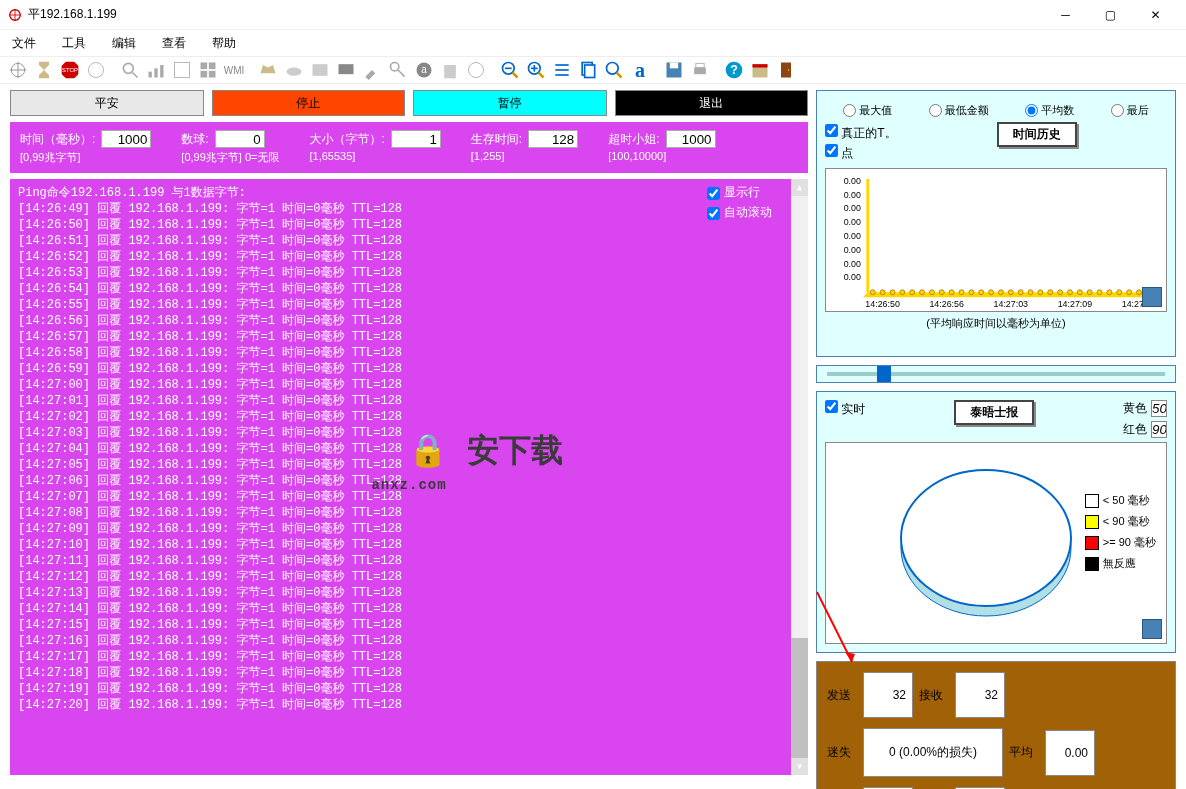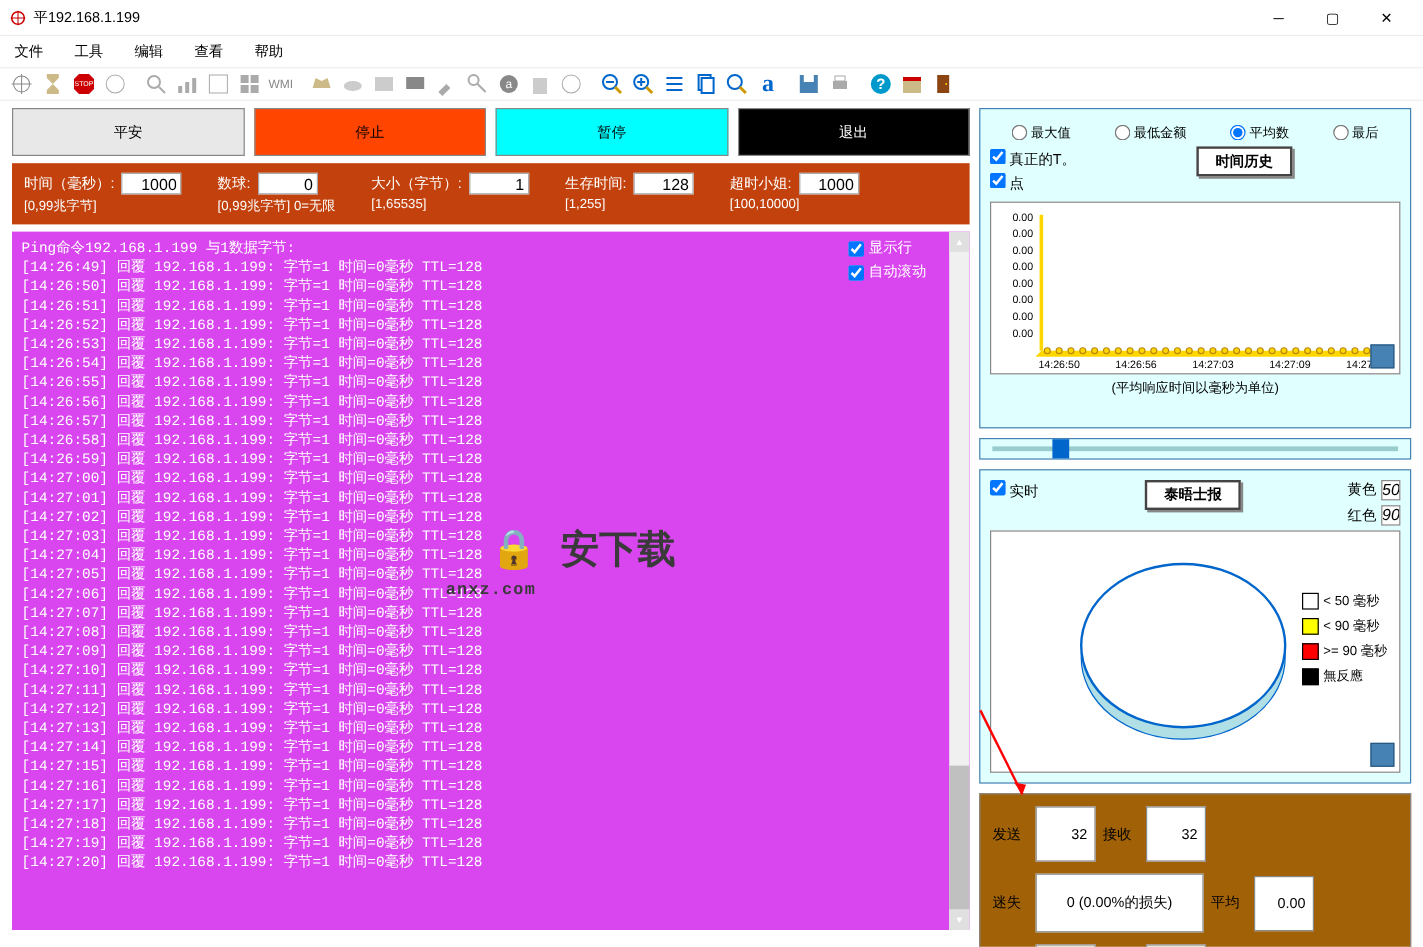--- a/index.html
+++ b/index.html
@@ -10,26 +10,26 @@
 .titlebar .wbtn { width: 45px; height: 28px; display: flex; align-items: center; justify-content: center; }
 .menubar { height: 26px; display: flex; align-items: center; padding: 0 12px; }
 .menubar .menu { margin-right: 26px; cursor: default; }
 .toolbar { height: 28px; display: flex; align-items: center; padding: 0 6px; gap: 2px; border-top: 1px solid #eee; border-bottom: 1px solid #eee; }
 .tb-icon { width: 24px; height: 24px; display: inline-flex; align-items: center; justify-content: center; color: #888; }
 .tb-icon svg { width: 20px; height: 20px; }
 .sep { width: 6px; }
 .main { display: flex; gap: 8px; padding: 6px 10px; height: calc(789px - 30px - 26px - 36px); }
 .left { flex: 1; display: flex; flex-direction: column; gap: 6px; }
 .actionbar { display: flex; gap: 8px; }
-.actbtn { flex: 1; height: 40px; display: flex; align-items: center; justify-content: center; border: 1px solid #888; }
+.actbtn { flex: 1; height: 26px; display: flex; align-items: center; justify-content: center; border: 1px solid #888; }
 .actbtn.gray { background: #e8e8e8; }
 .actbtn.orange { background: #ff4500; }
 .actbtn.cyan { background: #00ffff; }
 .actbtn.black { background: #000; color: #fff; }
-.params { background: #c2410c; color: #fff; padding: 8px 10px; display: flex; gap: 30px; }
+.params { background: #d946ef; color: #fff; padding: 8px 10px; display: flex; gap: 30px; }
 .param-group { display: flex; flex-direction: column; gap: 2px; }
 .param-row { display: flex; align-items: center; gap: 6px; }
 .param-row .lbl { color: #fff; }
 .param-row input { width: 50px; height: 18px; background: #fff; border: 1px solid #aaa; text-align: right; padding-right: 3px; }
 .param-hint { font-size: 11px; color: #fff; }
 .console { flex: 1; background: #d946ef; color: #fff; font-family: "Courier New", monospace; font-size: 12px; padding: 6px 8px; position: relative; overflow: hidden; white-space: pre; line-height: 16px; }
 .console-opts { position: absolute; top: 6px; right: 36px; color: #fff; display: flex; flex-direction: column; gap: 4px; }
 .console-opts label { display: flex; align-items: center; gap: 4px; }
 .scrollbar-v { position: absolute; right: 0; top: 0; width: 17px; height: 100%; background: #f0f0f0; }
 .scrollbar-v .thumb { position: absolute; bottom: 17px; width: 100%; height: 120px; background: #c0c0c0; }

